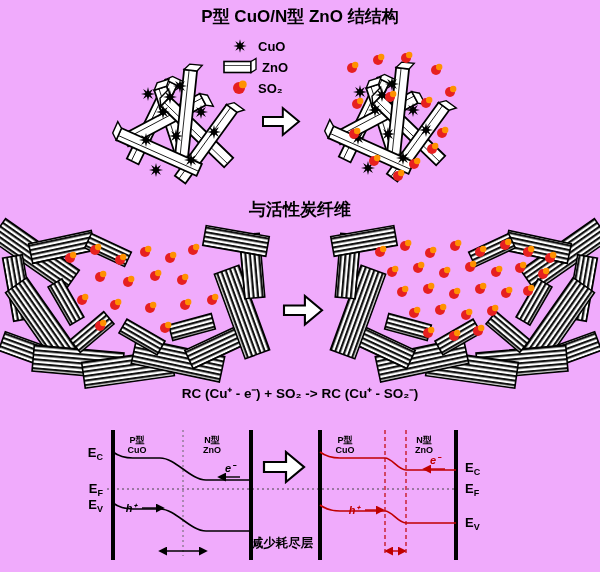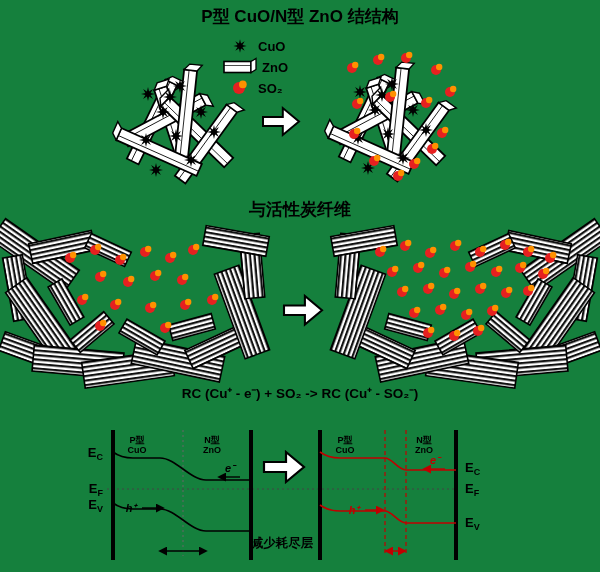--- a/index.html
+++ b/index.html
@@ -1,16 +1,16 @@
 <!DOCTYPE html>
 <html><head>
 <meta charset="utf-8">
 <style>
   html,body{margin:0;padding:0;background:#fff;}
-  #stage{position:relative;width:600px;height:572px;background:#15803d;overflow:hidden;}
+  #stage{position:relative;width:600px;height:572px;background:#f0abfc;overflow:hidden;}
   svg{display:block;}
   text{font-family:"Liberation Sans",sans-serif;fill:#000;}
   .t1{font-size:17px;font-weight:bold;text-anchor:middle;}
   .t2{font-size:17px;font-weight:bold;text-anchor:middle;}
   .legtxt{font-size:13px;font-weight:bold;}
   .eq{font-size:13.5px;font-weight:bold;text-anchor:middle;}
   .sm{font-size:9px;font-weight:bold;text-anchor:middle;}
   .lvl{font-size:13px;font-weight:bold;}
   .sub{font-size:9px;font-weight:bold;}
   .car{font-size:11px;font-weight:bold;font-style:italic;text-anchor:middle;}

